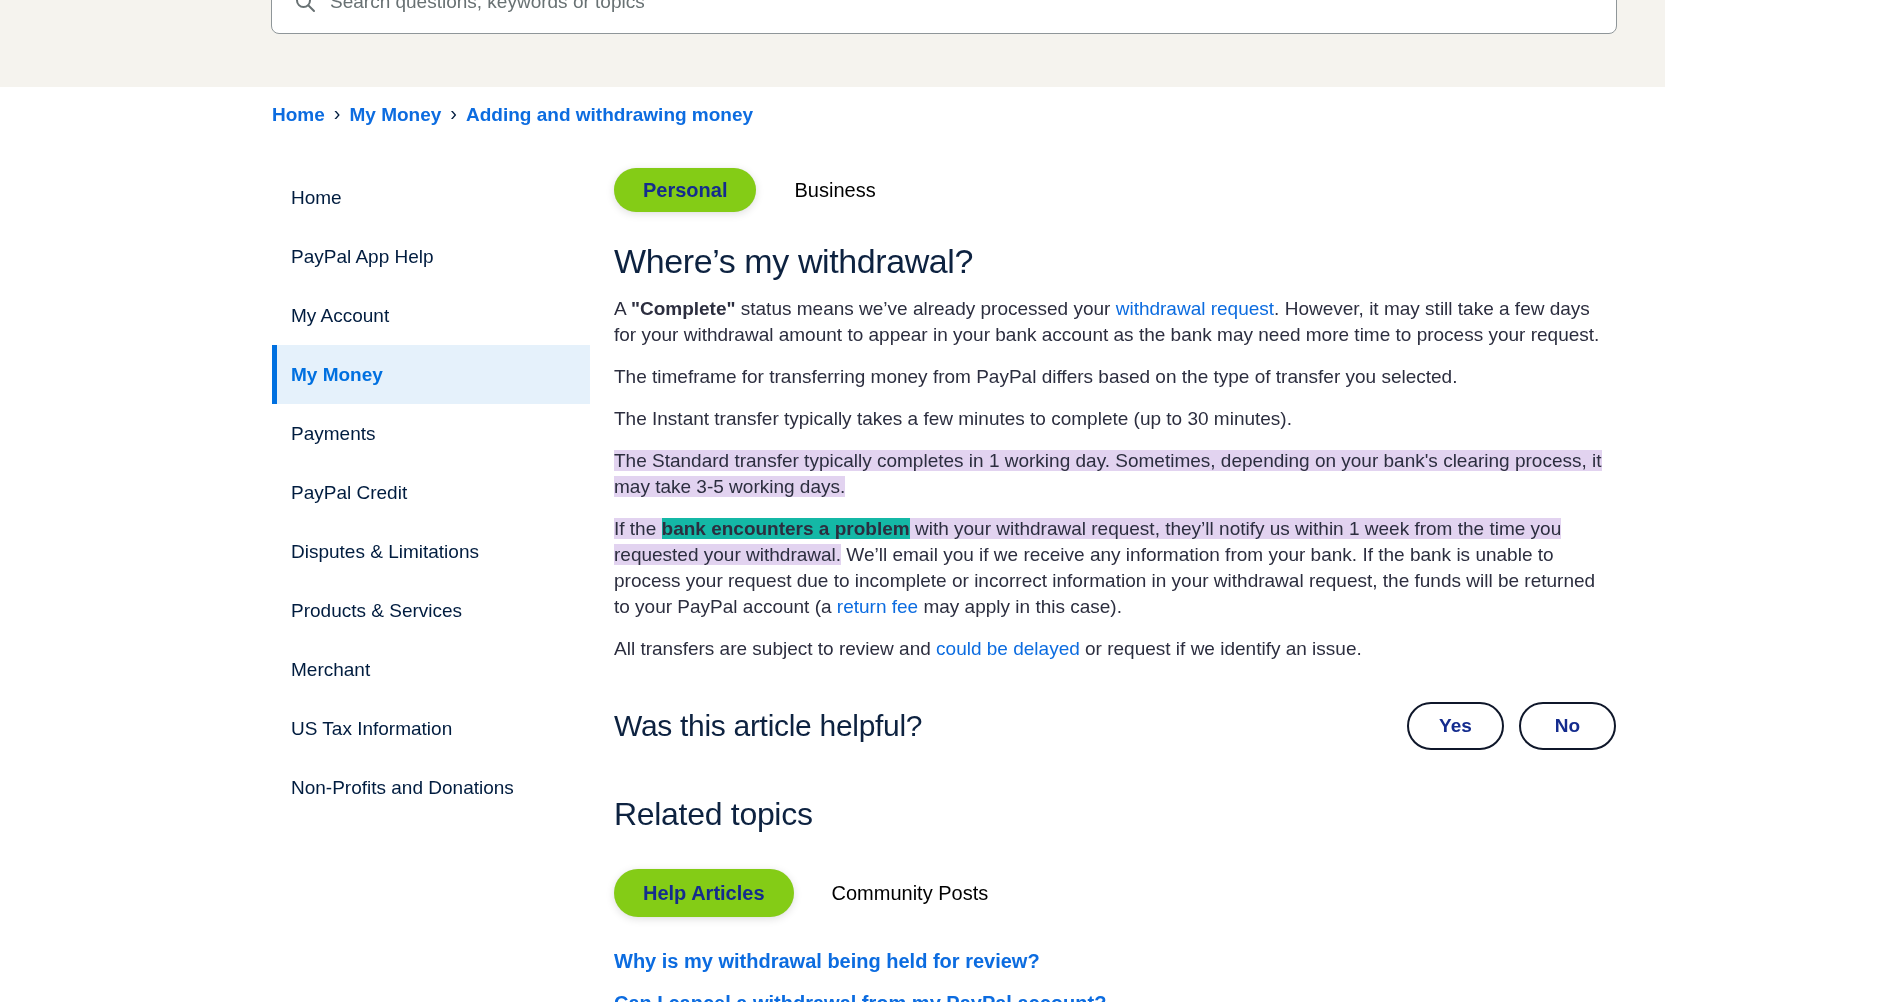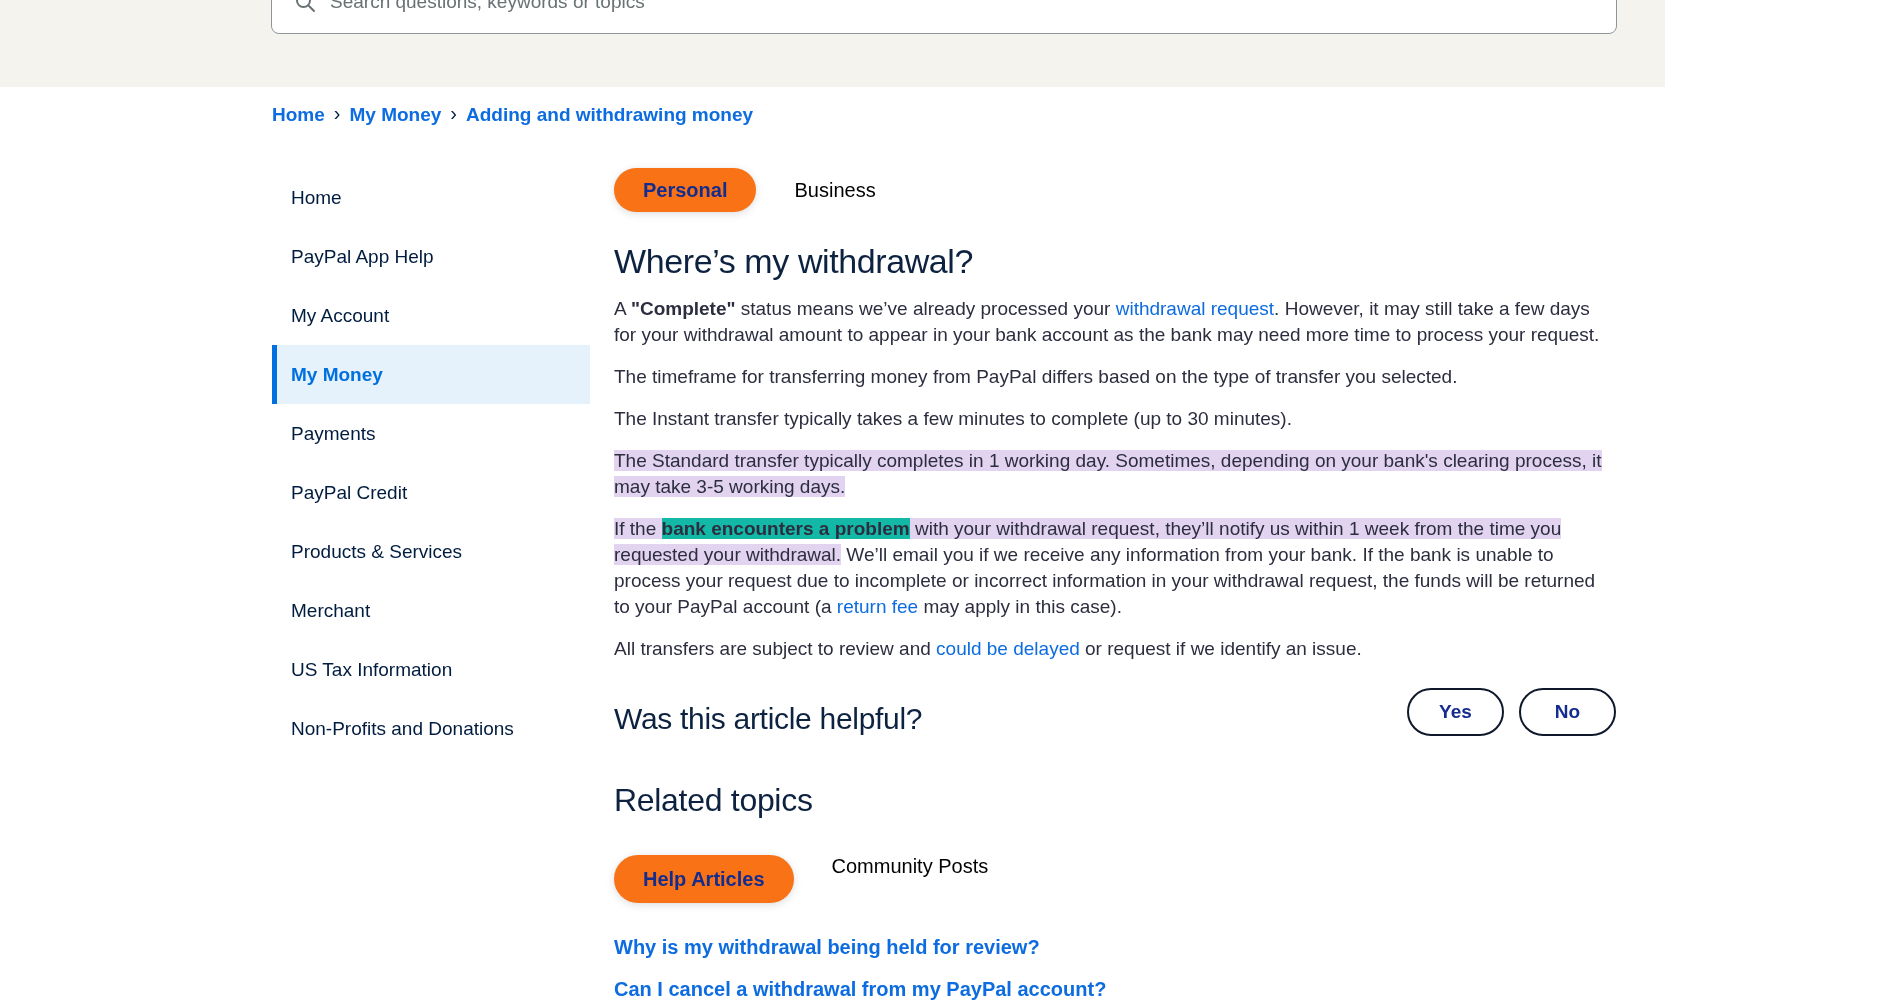--- a/index.html
+++ b/index.html
@@ -26,50 +26,50 @@
   .sidebar { position:absolute; left:272px; top:168px; width:318px; }
   .side-item { height:59px; display:flex; align-items:center; padding-left:14px;
     font-size:19px; color:#001c3f; cursor:pointer; border-left:5px solid transparent; }
   .side-item.selected { background:#e5f1fb; border-left:5px solid #0070e0;
     color:#0070e0; font-weight:bold; }
 
   
   .main { position:absolute; left:614px; top:168px; width:1002px; }
 
   .tabrow { display:flex; align-items:center; height:44px; }
-  .pill-tab { height:44px; padding:0 29px; border-radius:22px; background:#f97316;
+  .pill-tab { height:44px; padding:0 29px; border-radius:22px; background:#84cc16;
     box-shadow:0 2px 8px rgba(0,0,0,0.13), 0 0 1px rgba(0,0,0,0.08);
     display:flex; align-items:center; font-size:20px; font-weight:bold; color:#142c8e;
     cursor:pointer; }
   .flat-tab { margin-left:38px; font-size:20px; color:#000000; cursor:pointer; }
 
   h1.article-title { margin-top:30px; font-size:34px; font-weight:500; color:#0d2240;
     letter-spacing:-0.4px; }
 
   .article p { margin-top:16px; font-size:19px; line-height:26px; color:#2c2e3f; }
   .article p:first-of-type { margin-top:15px; }
   .seg-normal { }
   .seg-bold { font-weight:bold; }
   .seg-link { color:#0c6ce0; font-weight:500; text-decoration:none; cursor:pointer; }
   .seg-highlight { background:#e2d3f0; }
   .seg-bold-highlight { background:#14b8a6; font-weight:bold; }
 
   
-  .helpful-row { margin-top:26px; display:flex; align-items:flex-end; justify-content:space-between; }
+  .helpful-row { margin-top:40px; display:flex; align-items:center; justify-content:space-between; }
   .helpful-q { font-size:30px; font-weight:500; color:#0d2240; letter-spacing:-0.3px; }
   .btn-group { display:flex; gap:15px; }
   .outline-btn { min-width:97px; height:48px; border-radius:24px; border:2px solid #0f172a;
     background:#ffffff; color:#142c8e; font-size:19px; font-weight:bold;
     font-family:"Liberation Sans", sans-serif; cursor:pointer;
     display:flex; align-items:center; justify-content:center; }
 
   
   .related-title { margin-top:46px; font-size:32px; font-weight:500; color:#0d2240;
     letter-spacing:-0.3px; }
-  .related-tabs { margin-top:36px; display:flex; align-items:flex-start; height:48px; }
+  .related-tabs { margin-top:36px; display:flex; align-items:center; height:48px; }
   .pill-tab.big { height:48px; border-radius:24px; }
   .related-links { margin-top:34px; }
   .related-link { display:block; font-size:20px; font-weight:bold; color:#0c6ce0;
     text-decoration:none; cursor:pointer; margin-bottom:22px; line-height:20px; }
 </style>
 </head>
 <body>
 
 <div class="topband">
   <div class="search-box">
@@ -89,20 +89,21 @@
   <a>Adding and withdrawing money</a>
 </nav>
 
 <aside class="sidebar">
   <div class="side-item">Home</div>
   <div class="side-item">PayPal App Help</div>
   <div class="side-item">My Account</div>
   <div class="side-item selected">My Money</div>
   <div class="side-item">Payments</div>
   <div class="side-item">PayPal Credit</div>
+  <div class="side-item">Disputes &amp; Limitations</div>
   <div class="side-item">Products &amp; Services</div>
   <div class="side-item">Merchant</div>
   <div class="side-item">US Tax Information</div>
   <div class="side-item">Non-Profits and Donations</div>
 </aside>
 
 <main class="main">
 
   <div class="tabrow">
     <div class="pill-tab">Personal</div>

